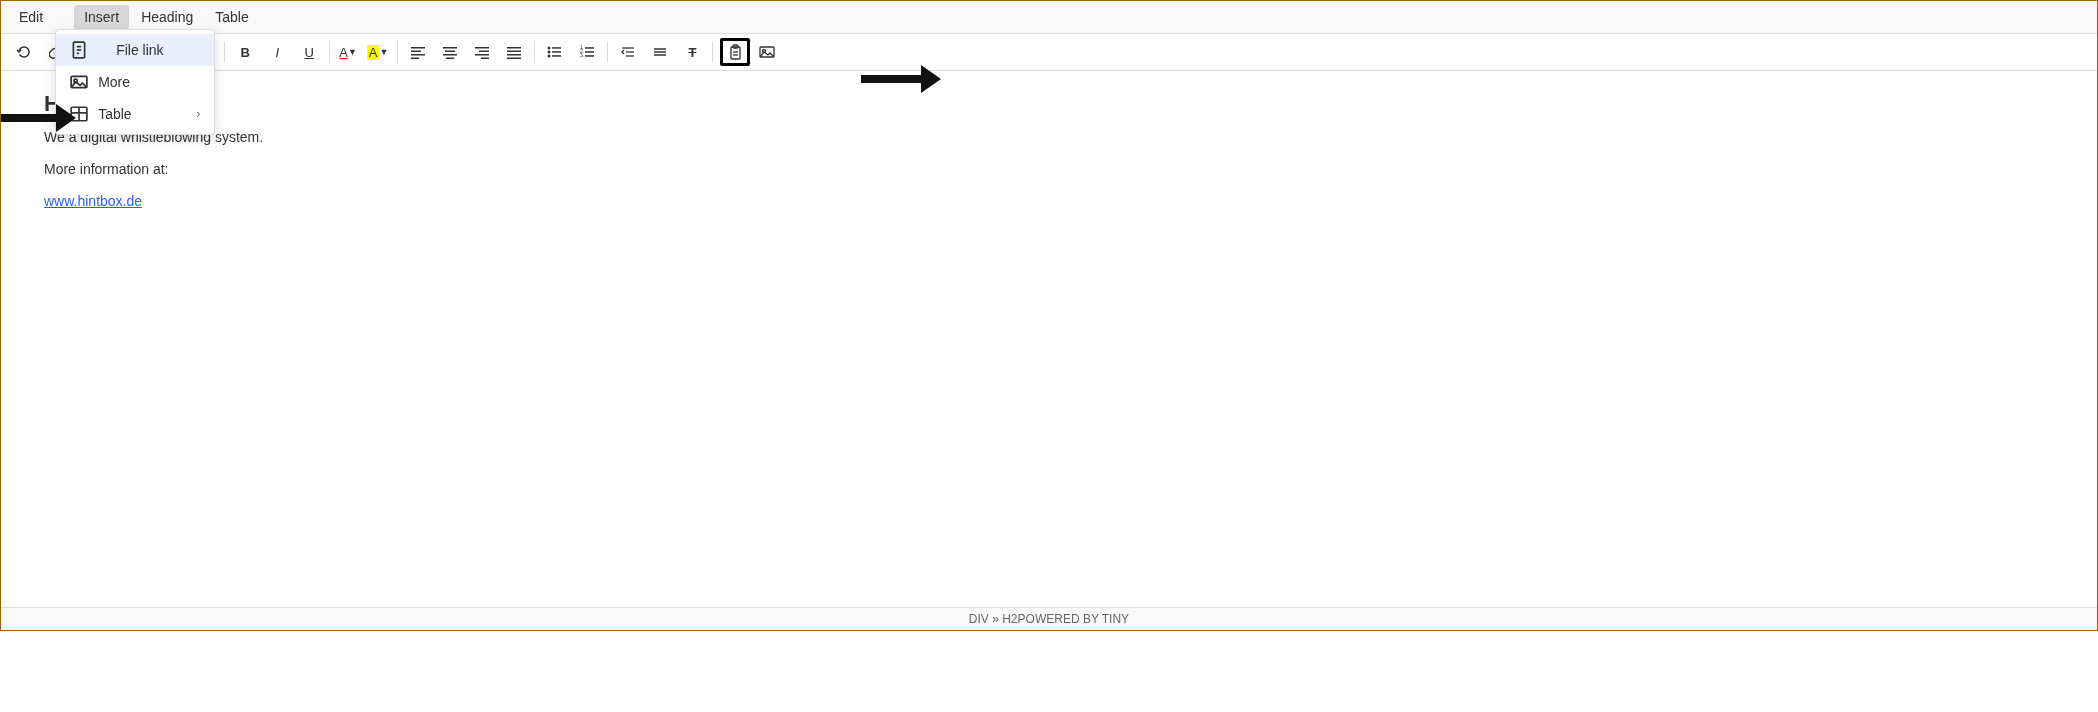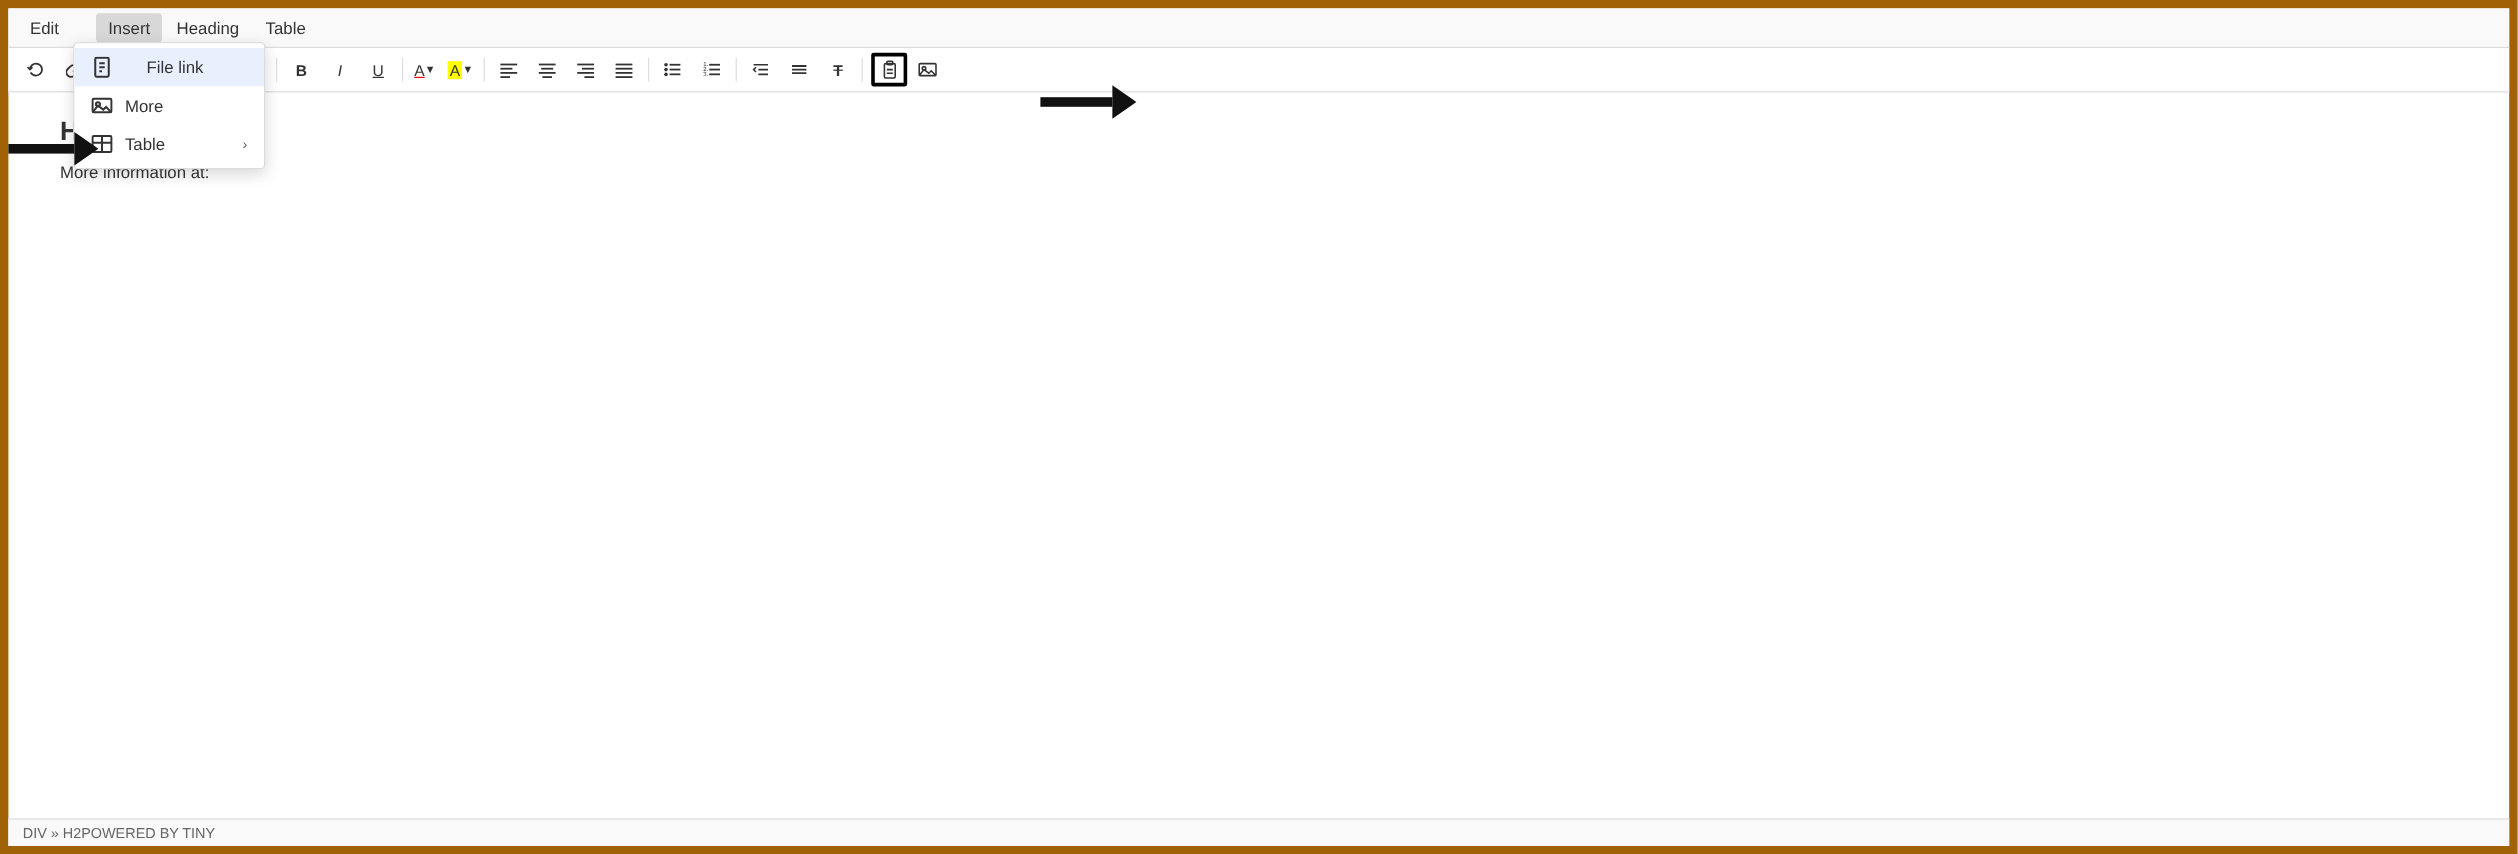--- a/index.html
+++ b/index.html
@@ -1,21 +1,21 @@
 <!DOCTYPE html>
 <html><head>
   <meta charset="utf-8">
   <style>
     * { margin: 0; padding: 0; box-sizing: border-box; }
     body { font-family: -apple-system, BlinkMacSystemFont, 'Segoe UI', Arial, sans-serif; font-size: 14px; background: #fff; }
 
     .editor-wrapper {
       width: 100%;
-      height: 712px;
-      border: 7px solid #a16207;
+      height: 631px;
+      border: 1px solid #a16207;
       display: flex;
       flex-direction: column;
       position: relative;
     }
 
     .menu-bar {
       display: flex;
       align-items: center;
       padding: 4px 8px;
       border-bottom: 1px solid #ddd;
@@ -119,21 +119,21 @@
     }
 
     .editor-content a {
       color: #2563eb;
       text-decoration: underline;
     }
 
     .status-bar {
       display: flex;
       align-items: center;
-      justify-content: flex-start;
+      justify-content: center;
       padding: 4px 12px;
       border-top: 1px solid #ddd;
       background: #f9f9f9;
       font-size: 12px;
       color: #666;
     }
 
     
     .dropdown-menu {
       position: absolute;
@@ -396,23 +396,27 @@
       <svg viewBox="0 0 16 16" fill="none" stroke="#333" stroke-width="1.3">
         <rect x="1" y="3" width="14" height="10" rx="1"></rect>
         <circle cx="5" cy="7" r="1.5"></circle>
         <polyline points="1,13 5,8 9,11 11,9 15,13"></polyline>
       </svg>
     </button>
   </div>
 
   <div class="editor-content">
     <h2>Hi</h2>
+    <p>We                 a digital whistleblowing system.</p>
     <p>
       <span class="bold-label">More information at:</span>
     </p>
+    <p>
+      <a href="#">www.hintbox.de</a>
+    </p>
   </div>
 
   <div class="status-bar">
     <span>DIV » H2</span>
     <span>POWERED BY TINY</span>
   </div>
 
   <div style="position:absolute; top: 103px; left: 0px; display:flex; align-items:center; pointer-events:none; z-index:2000;">
     <div style="width:55px; height:8px; background:#111;"></div>
     <div style="width:0; height:0; border-top:14px solid transparent; border-bottom:14px solid transparent; border-left:20px solid #111;"></div>

